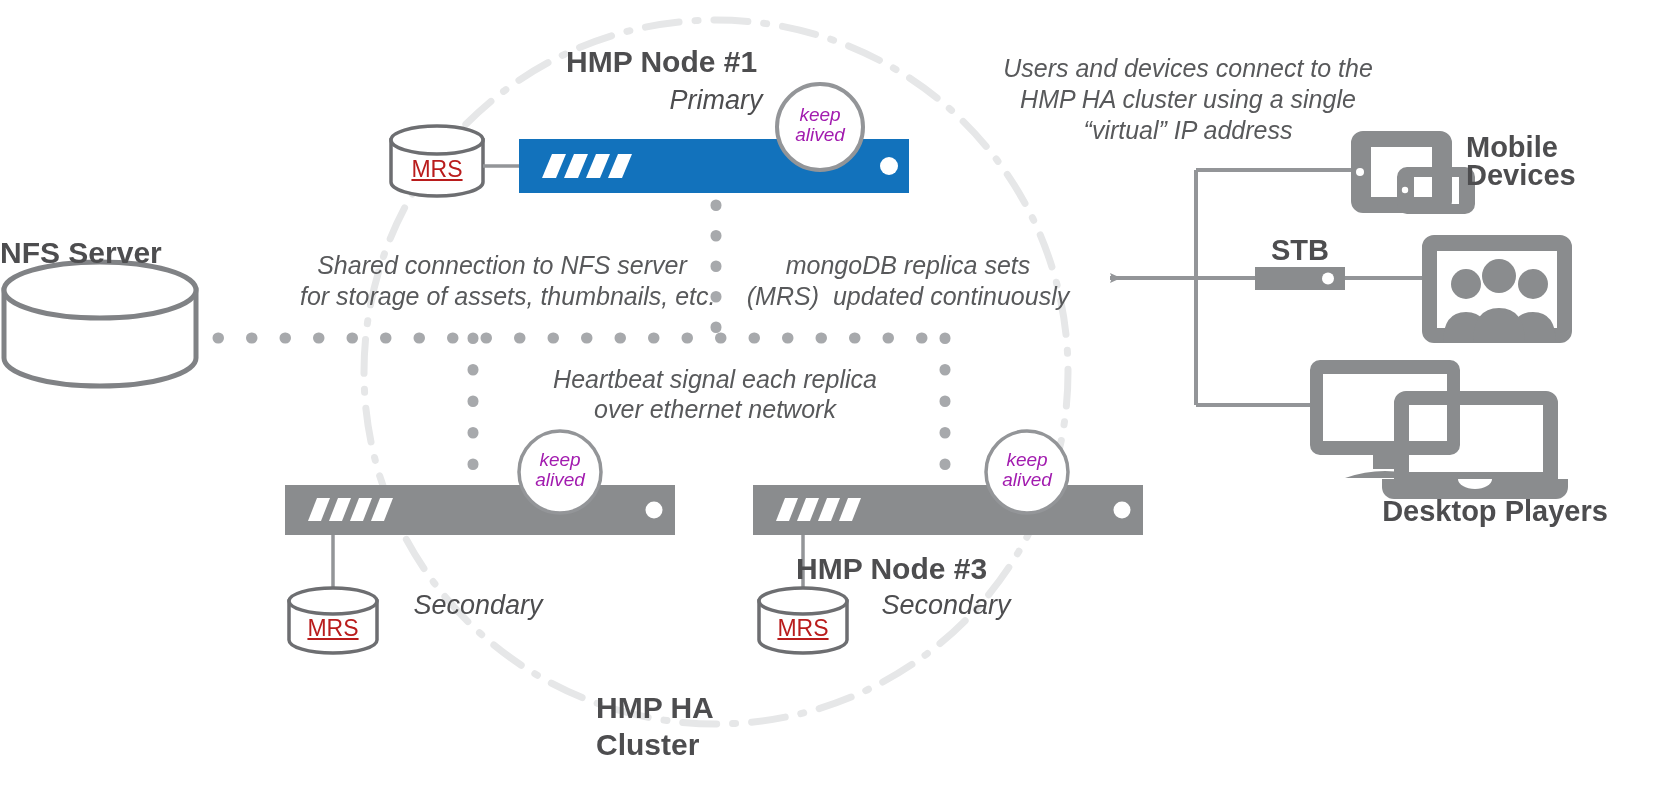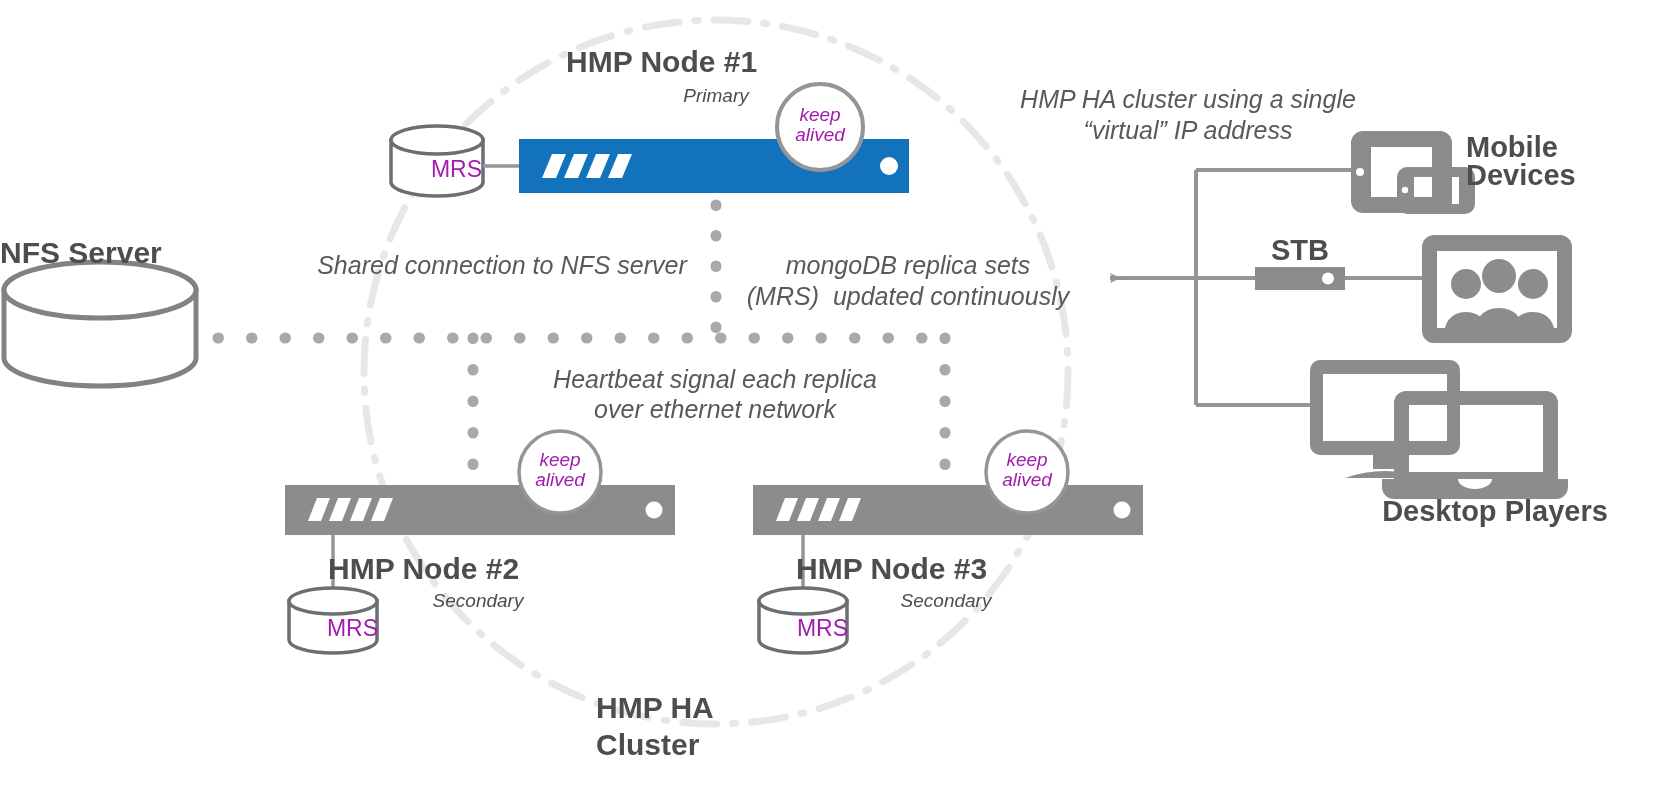--- a/index.html
+++ b/index.html
@@ -31,34 +31,35 @@
     line-height: 1.22;
   }
   .bold-title {
     font-weight: bold;
     font-size: 30px;
     color: #4d4d4f;
     text-align: left;
   }
   .italic-sub {
     font-style: italic;
-    font-size: 19px;
+    font-size: 27px;
     color: #4d4d4f;
     text-align: center;
   }
   .italic-note {
     font-style: italic;
     font-size: 25px;
     color: #58595b;
     text-align: center;
   }
   .mrs-text {
     font-size: 23px;
-    color: #a21caf;
-    text-align: right;
+    color: #b91c1c;
+    text-align: center;
+    text-decoration: underline;
   }
   .keep-text {
     font-style: italic;
     font-size: 19px;
     color: #a21caf;
     text-align: center;
     line-height: 1.05;
   }
   .dev-title {
     font-weight: bold;
@@ -205,40 +206,41 @@
   </svg>
 
   <div class="lbl bold-title" style="left:0px; top:235px; width:200px;">NFS Server</div>
 
   <div class="lbl bold-title" style="left:566px; top:44px; width:300px;">HMP Node #1</div>
   <div class="lbl italic-sub" style="left:566px; top:84px; width:300px;">Primary</div>
   <div class="lbl keep-text" style="left:778px; top:105px; width:84px;">keep</div>
   <div class="lbl keep-text" style="left:778px; top:125px; width:84px;">alived</div>
   <div class="lbl mrs-text" style="left:392px; top:155px; width:90px;">MRS</div>
 
-  <div class="lbl bold-title" style="left:328px; top:551px; width:300px;">HMP Node #2</div>
   <div class="lbl italic-sub" style="left:328px; top:589px; width:300px;">Secondary</div>
   <div class="lbl keep-text" style="left:518px; top:450px; width:84px;">keep</div>
   <div class="lbl keep-text" style="left:518px; top:470px; width:84px;">alived</div>
   <div class="lbl mrs-text" style="left:288px; top:614px; width:90px;">MRS</div>
 
   <div class="lbl bold-title" style="left:796px; top:551px; width:300px;">HMP Node #3</div>
   <div class="lbl italic-sub" style="left:796px; top:589px; width:300px;">Secondary</div>
   <div class="lbl keep-text" style="left:985px; top:450px; width:84px;">keep</div>
   <div class="lbl keep-text" style="left:985px; top:470px; width:84px;">alived</div>
   <div class="lbl mrs-text" style="left:758px; top:614px; width:90px;">MRS</div>
 
   <div class="lbl italic-note" style="left:300px; top:250px; width:404px;">Shared connection to NFS server</div>
+  <div class="lbl italic-note" style="left:300px; top:281px; width:404px;">for storage of assets, thumbnails, etc.</div>
 
   <div class="lbl italic-note" style="left:738px; top:250px; width:340px;">mongoDB replica sets</div>
   <div class="lbl italic-note" style="left:738px; top:281px; width:340px;">(MRS)  updated continuously</div>
 
   <div class="lbl italic-note" style="left:500px; top:364px; width:430px;">Heartbeat signal each replica</div>
   <div class="lbl italic-note" style="left:500px; top:394px; width:430px;">over ethernet network</div>
 
+  <div class="lbl italic-note" style="left:993px; top:53px; width:390px;">Users and devices connect to the</div>
   <div class="lbl italic-note" style="left:993px; top:84px; width:390px;">HMP HA cluster using a single</div>
   <div class="lbl bold-title" style="left:596px; top:690px; width:240px;">HMP HA</div>
 
   <div class="lbl italic-note" style="left:993px; top:115px; width:390px;">“virtual” IP address</div>
   <div class="lbl bold-title" style="left:596px; top:727px; width:240px;">Cluster</div>
 
   <div class="lbl dev-title" style="left:1466px; top:132px; width:200px; text-align:left;">Mobile</div>
   <div class="lbl dev-title" style="left:1466px; top:160px; width:200px; text-align:left;">Devices</div>
   <div class="lbl dev-title" style="left:1240px; top:235px; width:120px;">STB</div>
   <div class="lbl dev-title" style="left:1330px; top:496px; width:330px;">Desktop Players</div>

